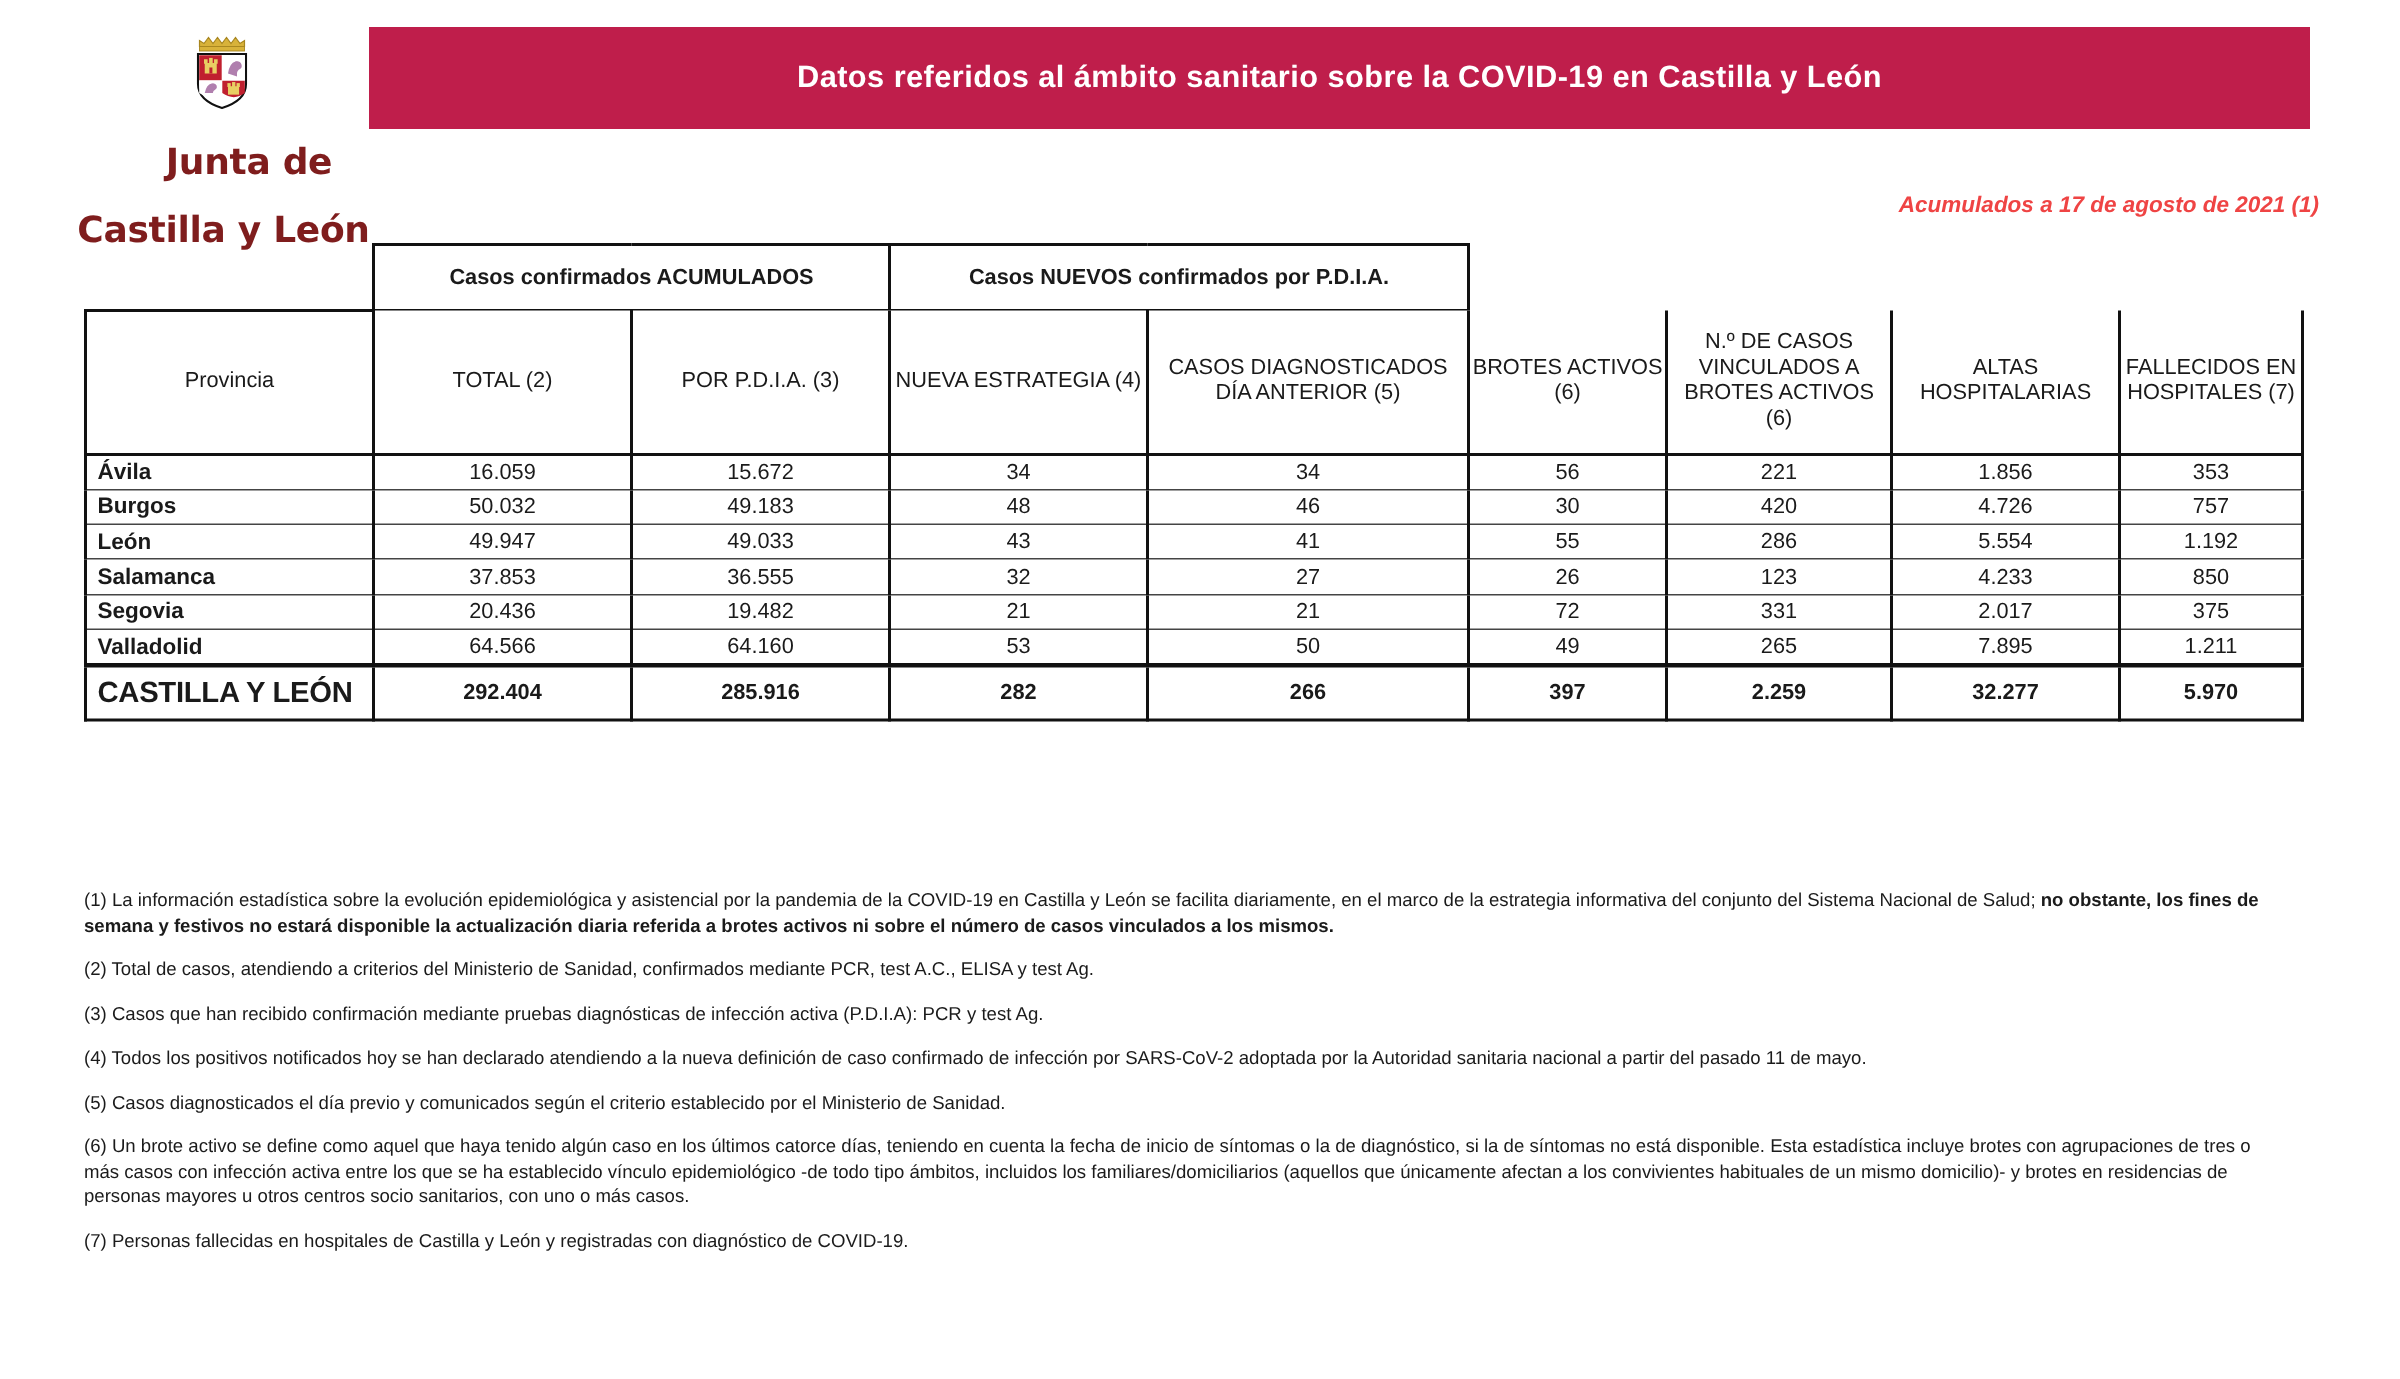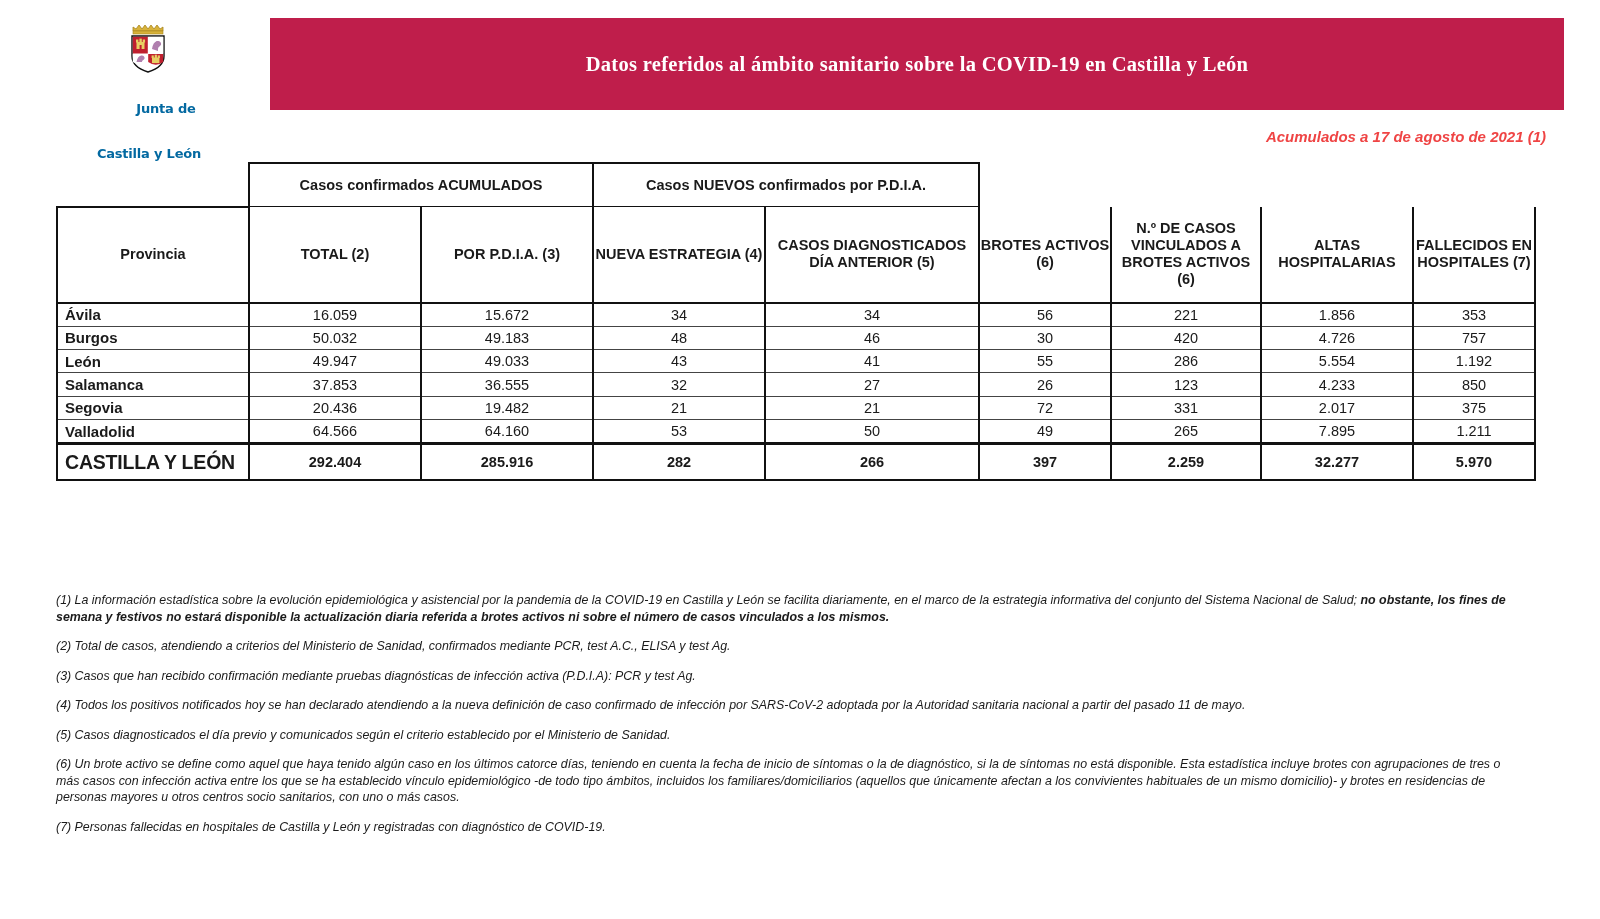--- a/index.html
+++ b/index.html
@@ -34,41 +34,40 @@
     width: 210px;
     text-align: center;
   }
   .crest {
     display: block;
     margin: 0 auto 1px auto;
   }
   .logo-text {
     font-family: "DejaVu Sans", sans-serif;
     font-weight: bold;
-    font-size: 13px;
+    font-size: 24px;
     line-height: 21px;
-    color: #0369a1;
+    color: #7f1d1d;
     letter-spacing: -0.2px;
     white-space: nowrap;
     margin-top: 24px;
   }
   .logo-line1 { margin-left: 34px; }
   .logo-line2 { margin-left: 0px; }
 
   .banner {
     position: absolute;
-    left: 270px;
+    left: 246px;
     top: 18px;
     width: 1294px;
-    height: 92px;
+    height: 68px;
     background: #bf1e4b;
     display: flex;
     align-items: center;
     justify-content: center;
-    font-family: Liberation Serif, serif;
   }
   .banner-title {
     color: #ffffff;
     font-weight: bold;
     font-size: 20.5px;
     letter-spacing: 0.3px;
     text-align: center;
   }
 
   
@@ -122,21 +121,21 @@
     border-right: 2px solid #111;
     border-bottom: 1px solid #111;
   }
   .grp-empty {
     border: none;
   }
 
   .sub {
     height: 94px;
     text-align: center;
-    font-weight: bold;
+    font-weight: normal;
     font-size: 14.5px;
     line-height: 17px;
     vertical-align: middle;
     border-left: 2px solid #111;
     border-right: 2px solid #111;
     border-bottom: 2px solid #111;
   }
   .sub.prov {
     border-top: 2px solid #111;
   }
@@ -177,21 +176,20 @@
     font-size: 19.5px;
     letter-spacing: -0.2px;
   }
 
   
   .notes {
     position: absolute;
     left: 56px;
     top: 592px;
     width: 1468px;
-    font-style: italic;
     font-size: 12.4px;
     line-height: 16.5px;
     color: #1b1b1b;
   }
   .note {
     margin-bottom: 13px;
   }
   .note b { font-weight: bold; }
 </style>
 </head>

